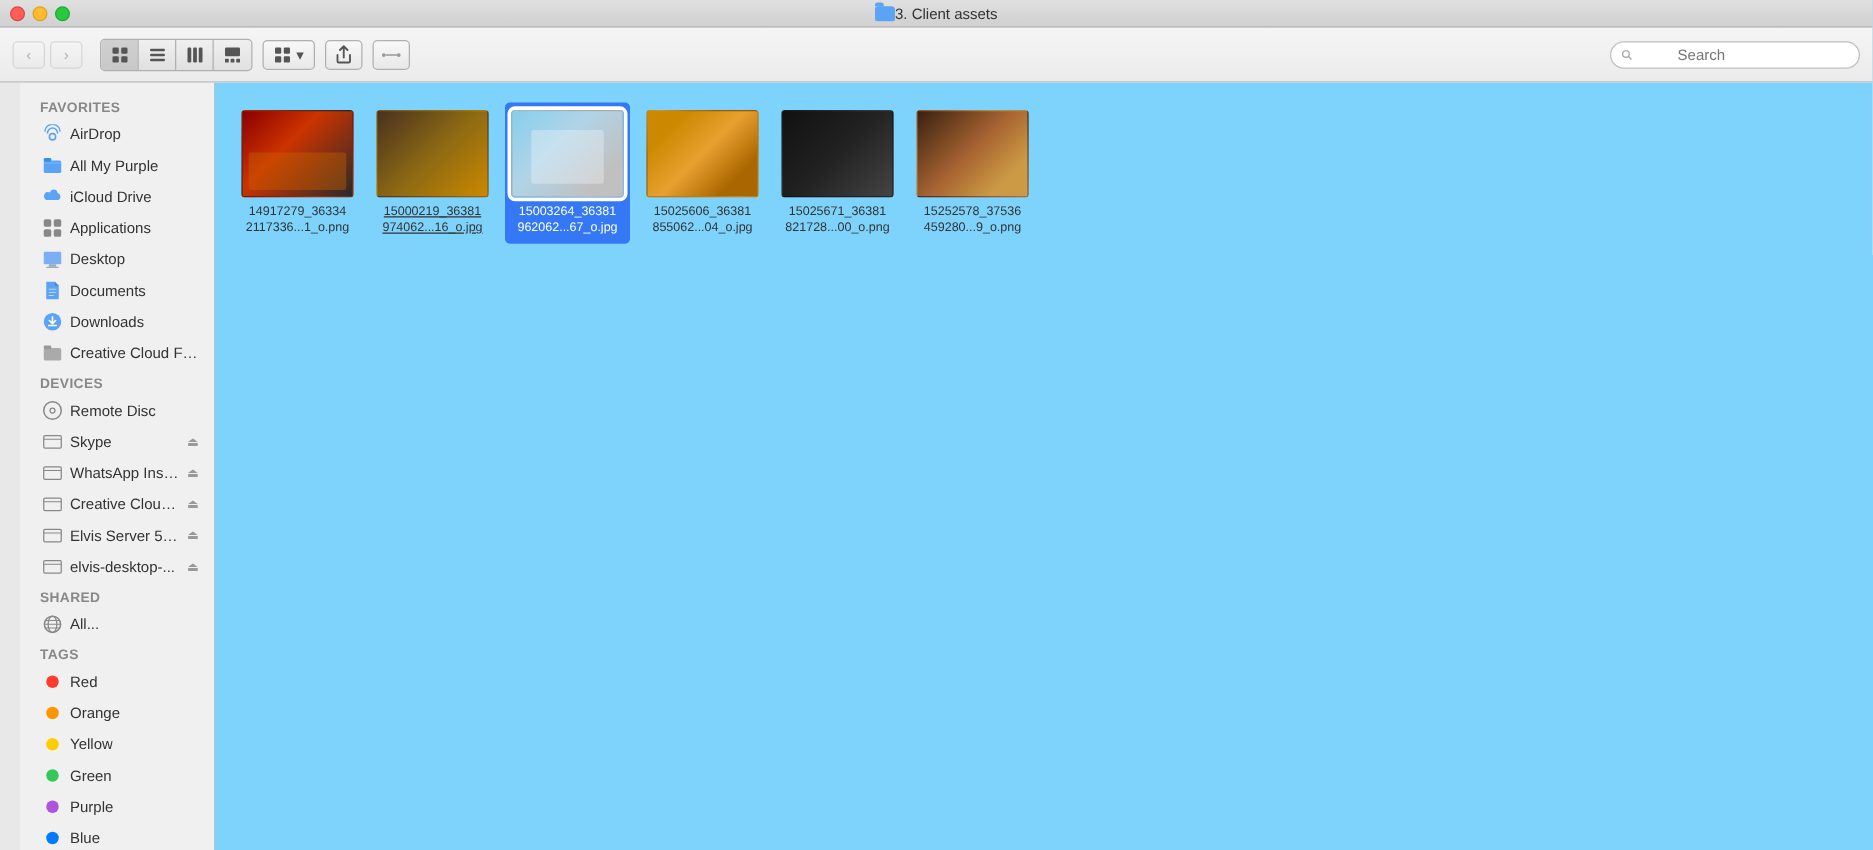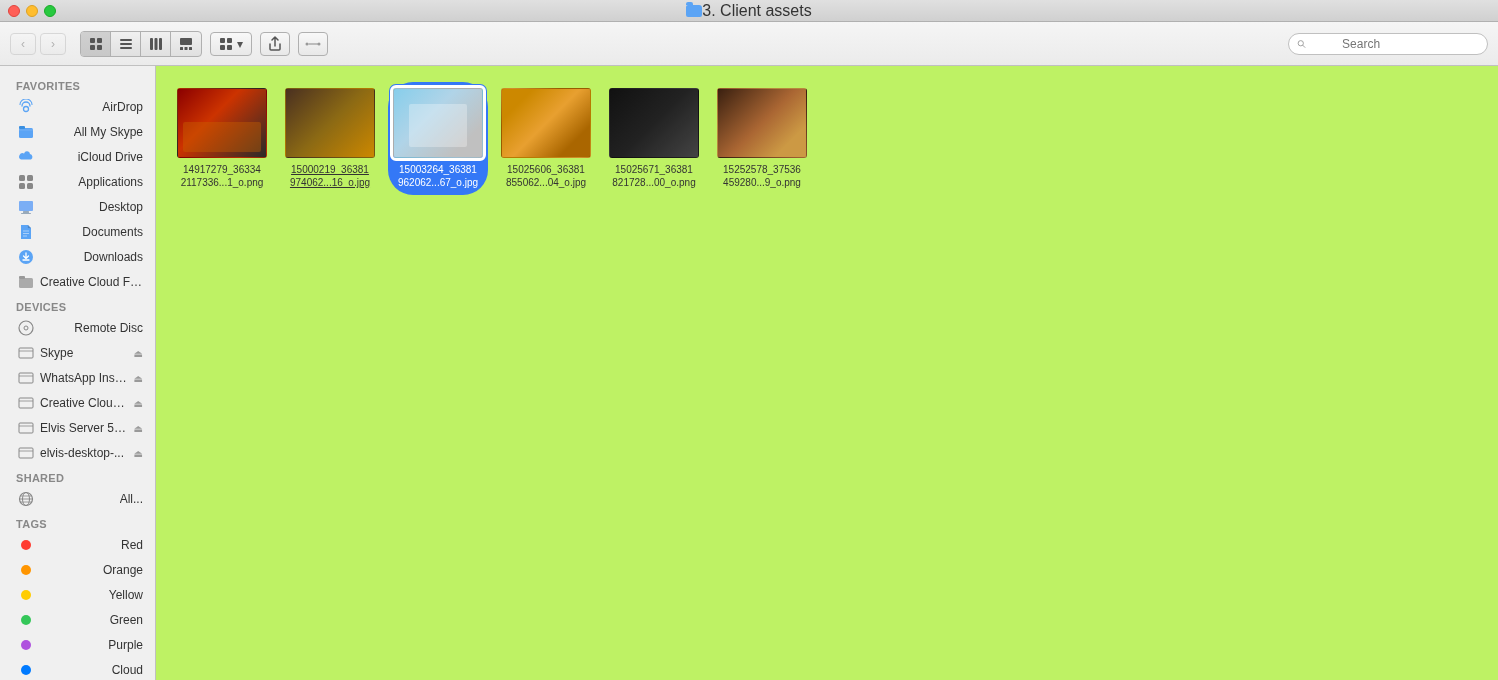--- a/index.html
+++ b/index.html
@@ -37,21 +37,21 @@
       height: 12px;
       border-radius: 50%;
       display: flex; align-items: center; justify-content: center;
       font-size: 8px;
       color: transparent;
     }
     .tl-close { background: #ff5f57; border: 1px solid #e0443e; }
     .tl-min { background: #ffbd2e; border: 1px solid #dea123; }
     .tl-max { background: #28c940; border: 1px solid #1aab29; }
     .titlebar-title {
-      font-size: 16px;
+      font-size: 12px;
       font-weight: 500;
       color: #333;
       display: flex;
       align-items: center;
       gap: 0;
     }
     .folder-icon-title {
       width: 16px;
       height: 12px;
       background: #5ba4f5;
@@ -167,20 +167,21 @@
       color: #333;
       width: 100%;
       margin-left: 32px;
     }
 
     
     .main-area {
       display: flex;
       flex: 1;
       overflow: hidden;
+      margin-left: 16px;
     }
 
     
     .sidebar {
       width: 156px;
       background: #f0f0f0;
       border-right: 1px solid #c0c0c0;
       overflow-y: auto;
       overflow-x: hidden;
       flex-shrink: 0;
@@ -198,37 +199,36 @@
       height: 24px;
       display: flex;
       align-items: center;
       padding: 0 8px 0 14px;
       gap: 6px;
       cursor: pointer;
       border-radius: 4px;
       margin: 1px 4px;
       color: #333;
       font-size: 12px;
-      justify-content: space-between;
     }
     .sidebar-item-icon {
       width: 16px;
       height: 16px;
       flex-shrink: 0;
       display: flex;
       align-items: center;
       justify-content: center;
       font-size: 14px;
     }
     .sidebar-item-label { font-size: 12px; white-space: nowrap; overflow: hidden; text-overflow: ellipsis; }
 
     
     .content {
       flex: 1;
-      background: #bef264;
+      background: #7dd3fc;
       overflow-y: auto;
       overflow-x: hidden;
       padding: 16px;
     }
 
     
     .file-grid {
       display: flex;
       flex-wrap: wrap;
       gap: 8px;
@@ -236,21 +236,21 @@
     }
     .file-item {
       width: 100px;
       display: flex;
       flex-direction: column;
       align-items: center;
       padding: 6px 4px;
       border-radius: 4px;
       cursor: pointer;
     }
-    .file-item.selected { background: #3478f6; border-radius: 25px; }
+    .file-item.selected { background: #3478f6; }
     .file-thumbnail {
       width: 90px;
       height: 70px;
       border-radius: 3px;
       overflow: hidden;
       flex-shrink: 0;
       border: 1px solid rgba(0,0,0,0.1);
       display: flex;
       align-items: center;
       justify-content: center;
@@ -414,21 +414,21 @@
     </div>
 
     <div class="sidebar-item">
       <div class="sidebar-item-icon">
         <svg width="16" height="14" viewBox="0 0 16 14" fill="none">
           <rect x="1" y="3" width="14" height="10" rx="1.5" fill="#5ba4f5"></rect>
           <path d="M1 5h14" stroke="rgba(255,255,255,0.3)" stroke-width="0.5"></path>
           <rect x="1" y="1" width="6" height="3" rx="1" fill="#3a8fe0"></rect>
         </svg>
       </div>
-      <span class="sidebar-item-label">All My Skype</span>
+      <span class="sidebar-item-label">All My Purple</span>
     </div>
 
     <div class="sidebar-item">
       <div class="sidebar-item-icon">
         <svg width="16" height="12" viewBox="0 0 16 12" fill="none">
           <path d="M13 8.5A3 3 0 0012 3a3 3 0 00-5.9-.5A3 3 0 003 8.5h10z" fill="#5ba4f5"></path>
         </svg>
       </div>
       <span class="sidebar-item-label">iCloud Drive</span>
     </div>
@@ -606,21 +606,21 @@
       <div class="sidebar-item-icon">
         <div class="tag-dot" style="background:#af52de;"></div>
       </div>
       <span class="sidebar-item-label">Purple</span>
     </div>
 
     <div class="sidebar-item">
       <div class="sidebar-item-icon">
         <div class="tag-dot" style="background:#007aff;"></div>
       </div>
-      <span class="sidebar-item-label">Cloud</span>
+      <span class="sidebar-item-label">Blue</span>
     </div>
 
   </div>
 
   <div class="content">
     <div class="file-grid" id="file-grid">
     <div class="file-item">
           <div class="file-thumbnail thumb-1">
             <div class="thumb-inner"></div>
           </div>

